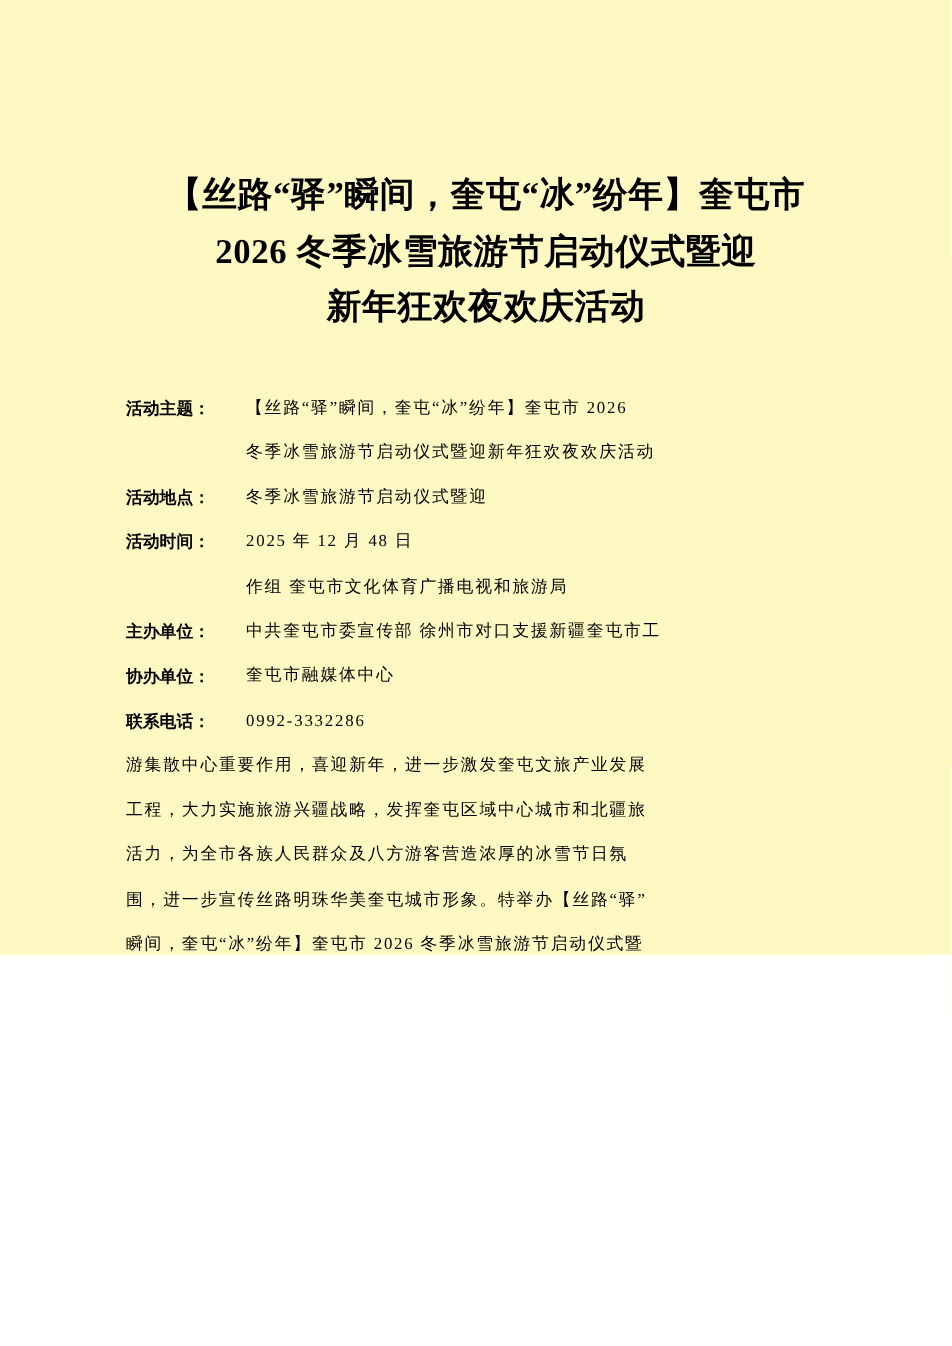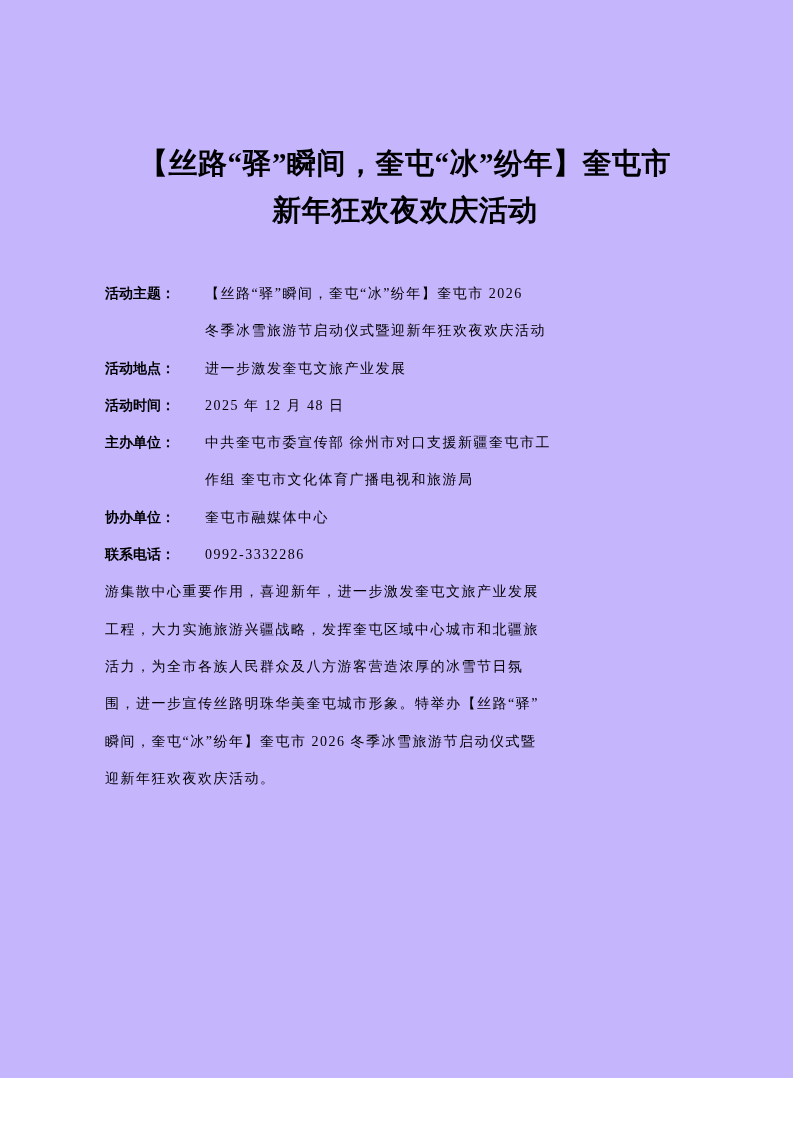--- a/index.html
+++ b/index.html
@@ -1,20 +1,20 @@
 <!DOCTYPE html>
 <html><head>
 <meta charset="utf-8">
 <style>
   html, body { margin: 0; padding: 0; background: #ffffff; }
   .page {
     position: relative;
     width: 793px;
-    height: 1078px;
-    background: #c4b5fd;
+    height: 796px;
+    background: #fef9c3;
     color: #000000;
     overflow: hidden;
     font-family: "Liberation Serif", serif;
   }
   .doc-title {
     margin: 140px 88px 0 105px;
     width: 600px;
     text-align: center;
     font-family: "Liberation Serif", serif;
     font-weight: 700;
@@ -46,41 +46,42 @@
     letter-spacing: 1.5px;
   }
 </style>
 </head>
 <body>
 
 <div class="page">
 
   <div class="doc-title">
     <div class="title-line">【丝路“驿”瞬间，奎屯“冰”纷年】奎屯市</div>
+    <div class="title-line">2026 冬季冰雪旅游节启动仪式暨迎</div>
     <div class="title-line">新年狂欢夜欢庆活动</div>
   </div>
 
   <div class="doc-body">
 
     <div class="field">
       <div class="line"><span class="label">活动主题：</span><span class="content">【丝路“驿”瞬间，奎屯“冰”纷年】奎屯市 2026</span></div>
       <div class="line hang"><span class="content">冬季冰雪旅游节启动仪式暨迎新年狂欢夜欢庆活动</span></div>
     </div>
 
     <div class="field">
-      <div class="line"><span class="label">活动地点：</span><span class="content">进一步激发奎屯文旅产业发展</span></div>
+      <div class="line"><span class="label">活动地点：</span><span class="content">冬季冰雪旅游节启动仪式暨迎</span></div>
     </div>
 
     <div class="field">
       <div class="line"><span class="label">活动时间：</span><span class="content">2025 年 12 月 48 日</span></div>
     </div>
 
     <div class="field">
+      <div class="line hang"><span class="content">作组 奎屯市文化体育广播电视和旅游局</span></div>
       <div class="line"><span class="label">主办单位：</span><span class="content">中共奎屯市委宣传部 徐州市对口支援新疆奎屯市工</span></div>
-      <div class="line hang"><span class="content">作组 奎屯市文化体育广播电视和旅游局</span></div>
     </div>
 
     <div class="field">
       <div class="line"><span class="label">协办单位：</span><span class="content">奎屯市融媒体中心</span></div>
     </div>
 
     <div class="field">
       <div class="line"><span class="label">联系电话：</span><span class="content">0992-3332286</span></div>
     </div>
 

